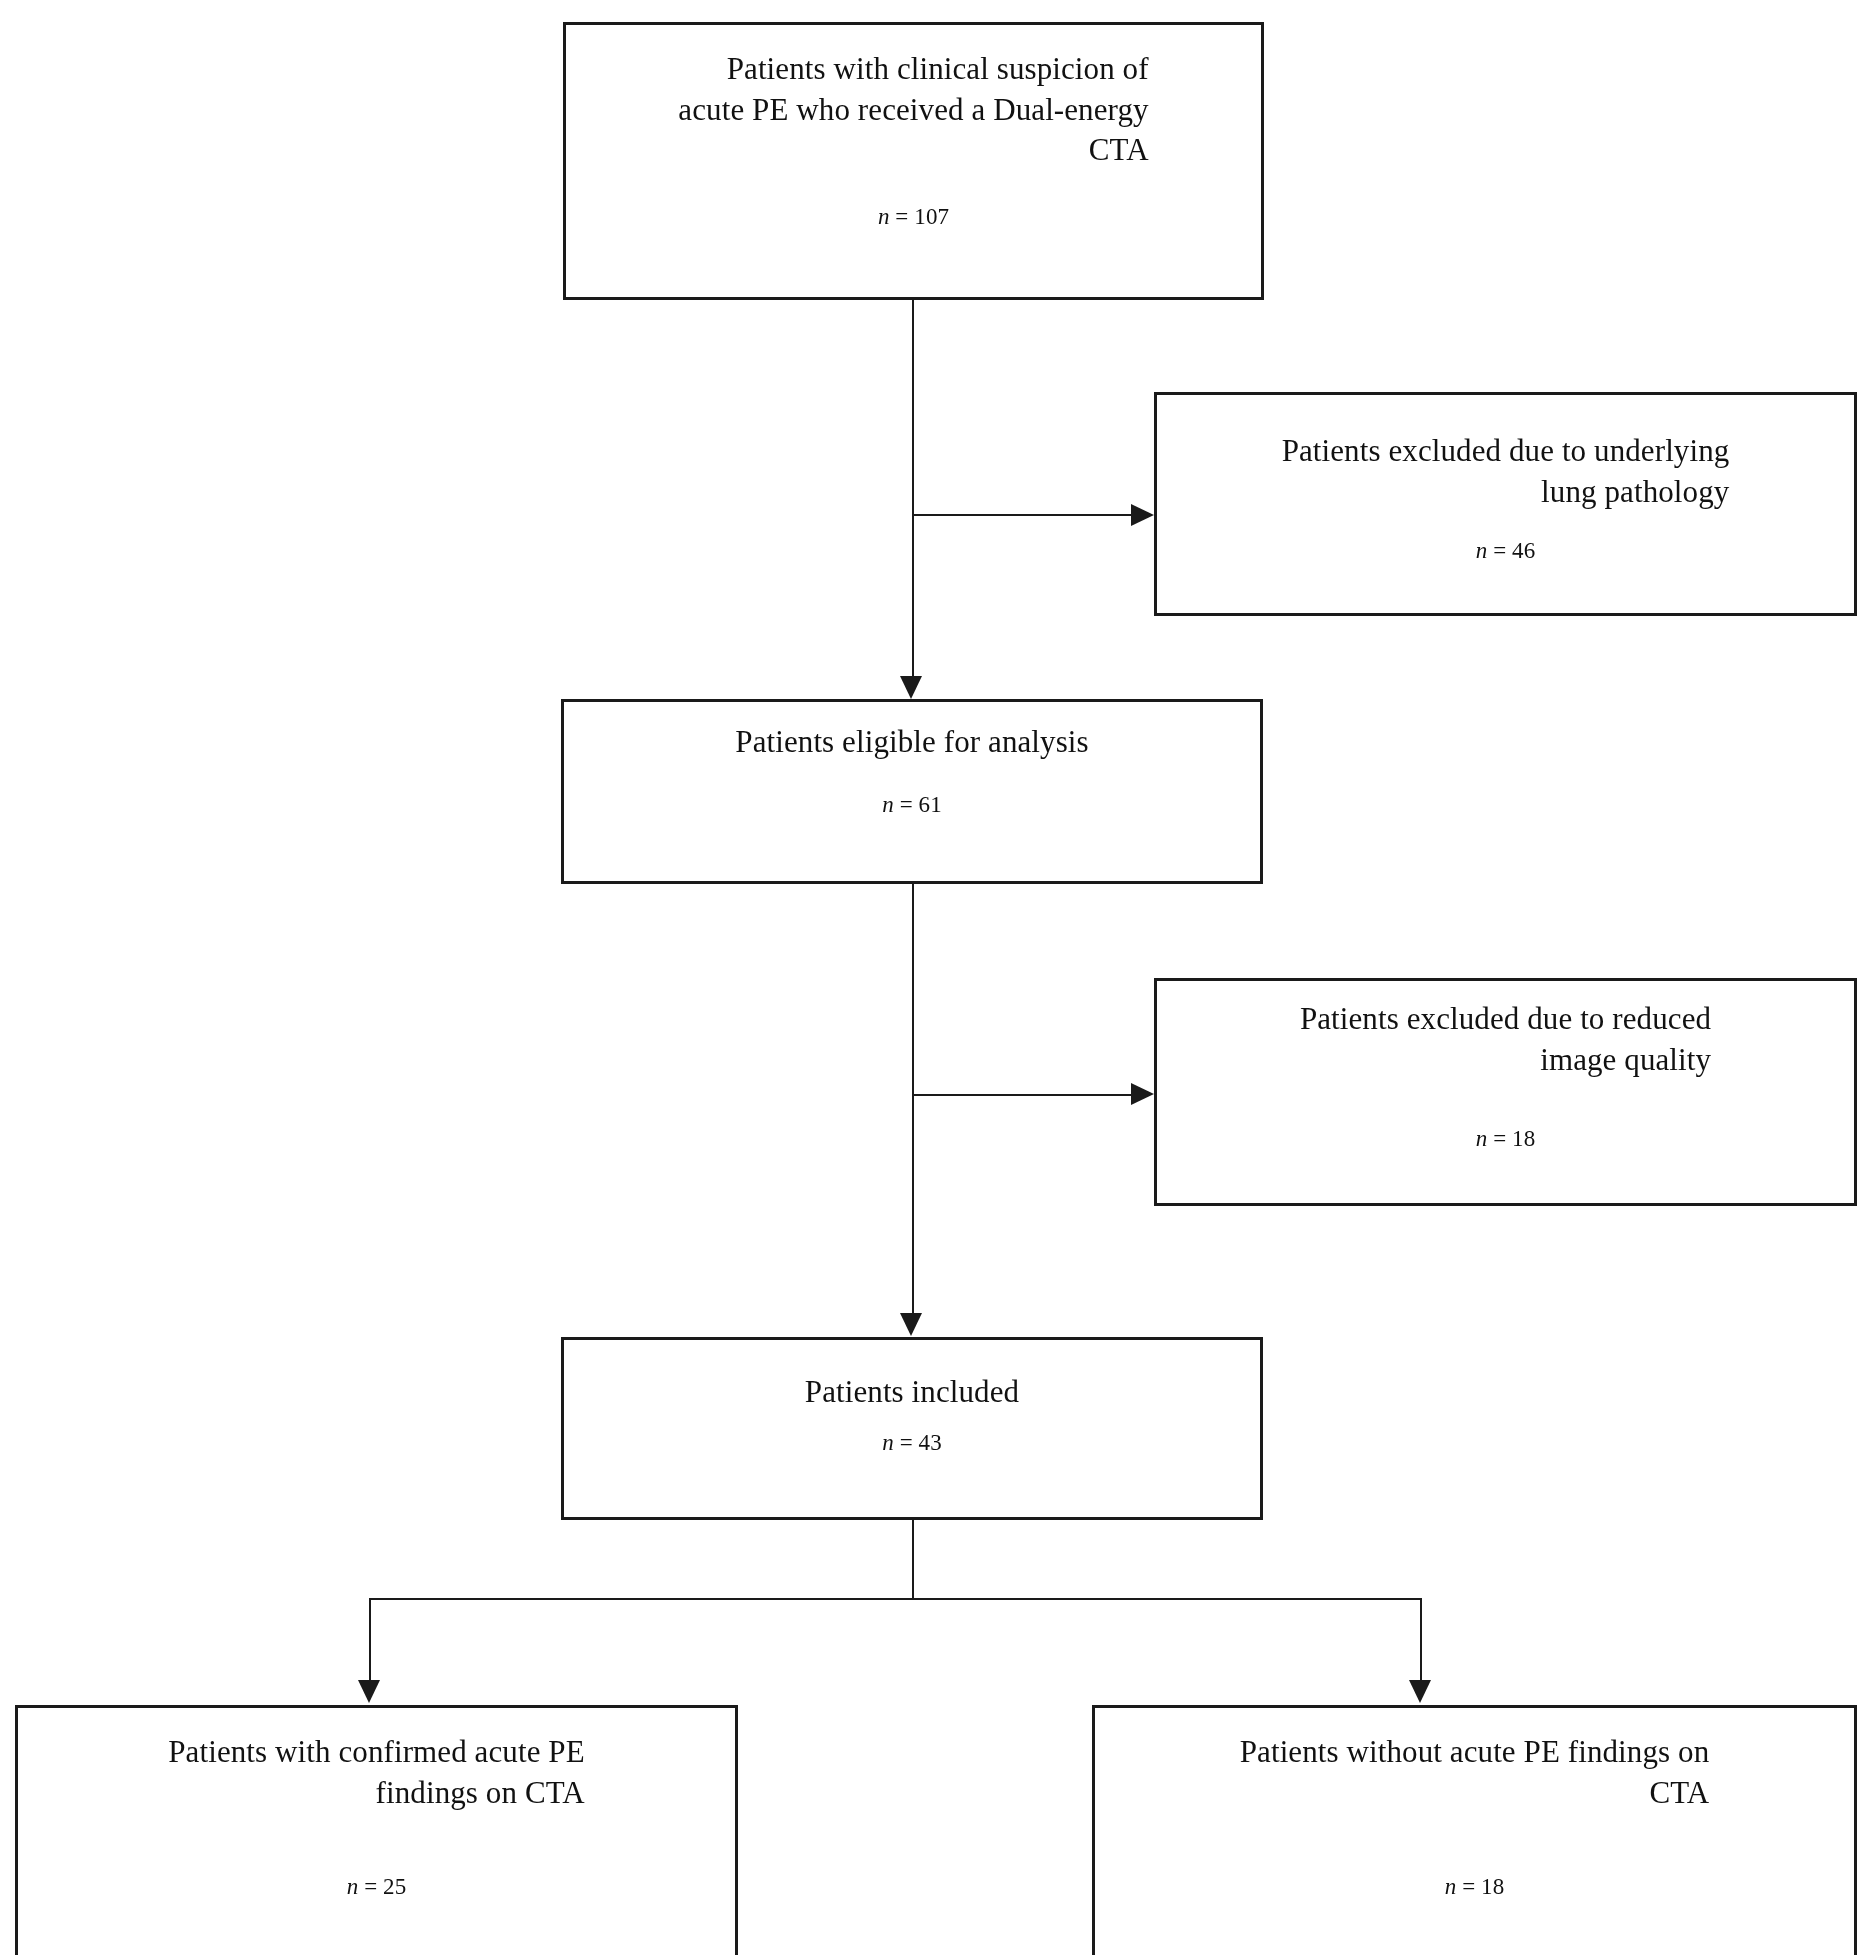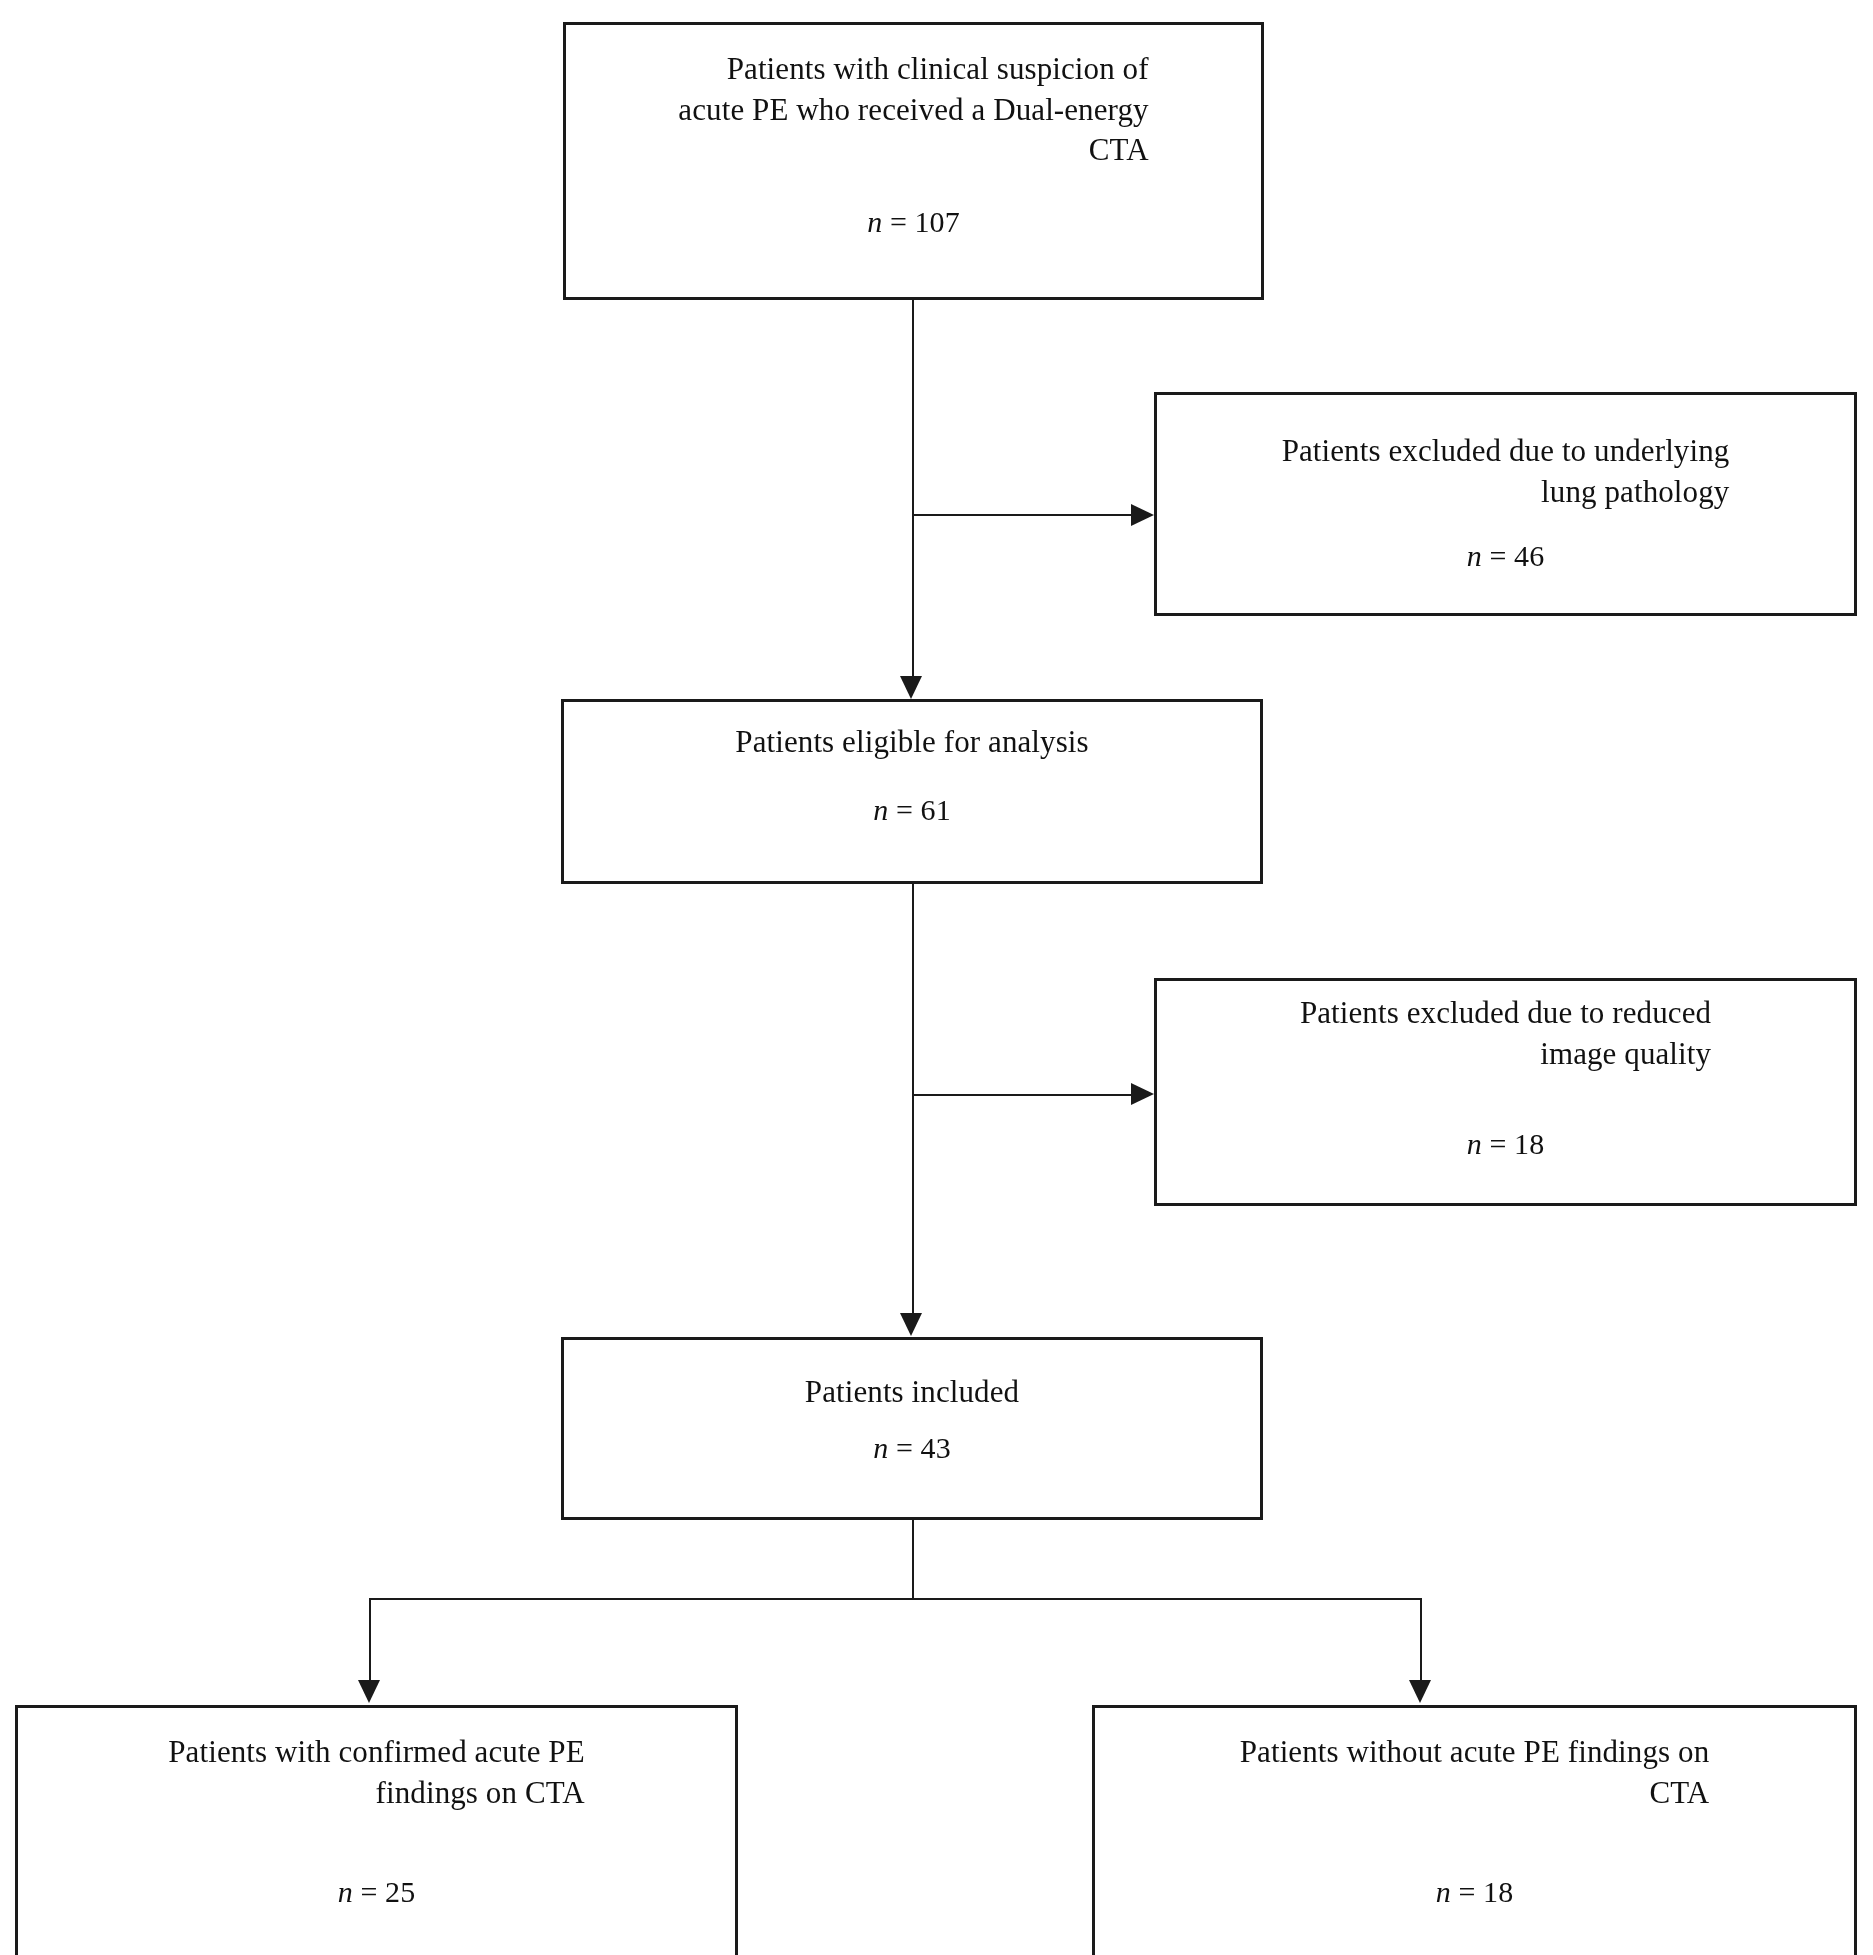--- a/index.html
+++ b/index.html
@@ -28,21 +28,21 @@
     color: #111111;
   }
   .node-title {
     font-size: 31px;
     line-height: 1.32;
     letter-spacing: 0.1px;
     padding: 0 23px;
     white-space: pre-line;
   }
   .node-count {
-    font-size: 30px;
+    font-size: 23px;
     line-height: 1.3;
     letter-spacing: 0.1px;
   }
   .node-count .ital {
     font-style: italic;
   }
 
   
   #box-screened      { left: 563px;  top: 21.6px;   width: 701px; height: 278px; }
   #box-screened .node-title { padding-top: 24px; }
@@ -55,21 +55,21 @@
   #box-included      { left: 561px;  top: 1337px; width: 702px; height: 183px; }
   #box-included .node-title { padding-top: 32px; }
   #box-included .node-count { position: absolute; top: 88px; }
 
   
   #box-excl-pathology { left: 1154px; top: 392px;  width: 703px; height: 224px; }
   #box-excl-pathology .node-title { padding-top: 36px; }
   #box-excl-pathology .node-count { position: absolute; top: 141px; }
 
   #box-excl-quality   { left: 1154px; top: 978px; width: 703px; height: 228px; }
-  #box-excl-quality .node-title { padding-top: 12px; }
+  #box-excl-quality .node-title { padding-top: 18px; }
   #box-excl-quality .node-count { position: absolute; top: 143px; }
 
   
   #box-pe-positive { left: 15px;   top: 1705px; width: 723px; height: 272px; }
   #box-pe-positive .node-title { padding-top: 24px; }
   #box-pe-positive .node-count { position: absolute; top: 164px; }
 
   #box-pe-negative { left: 1092px; top: 1705px; width: 765px; height: 298px; }
   #box-pe-negative .node-title { padding-top: 24px; }
   #box-pe-negative .node-count { position: absolute; top: 164px; }

